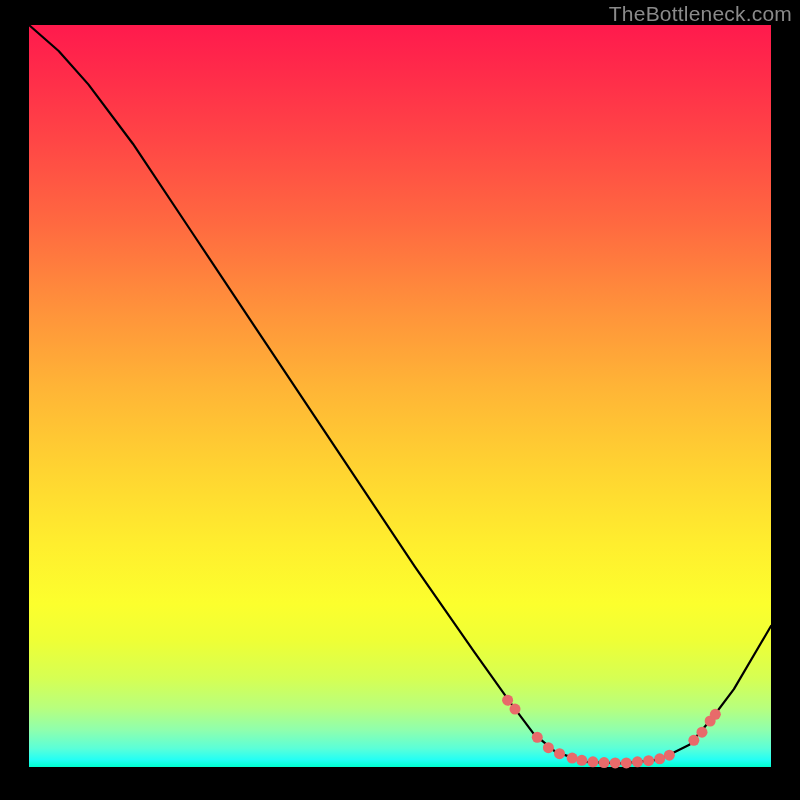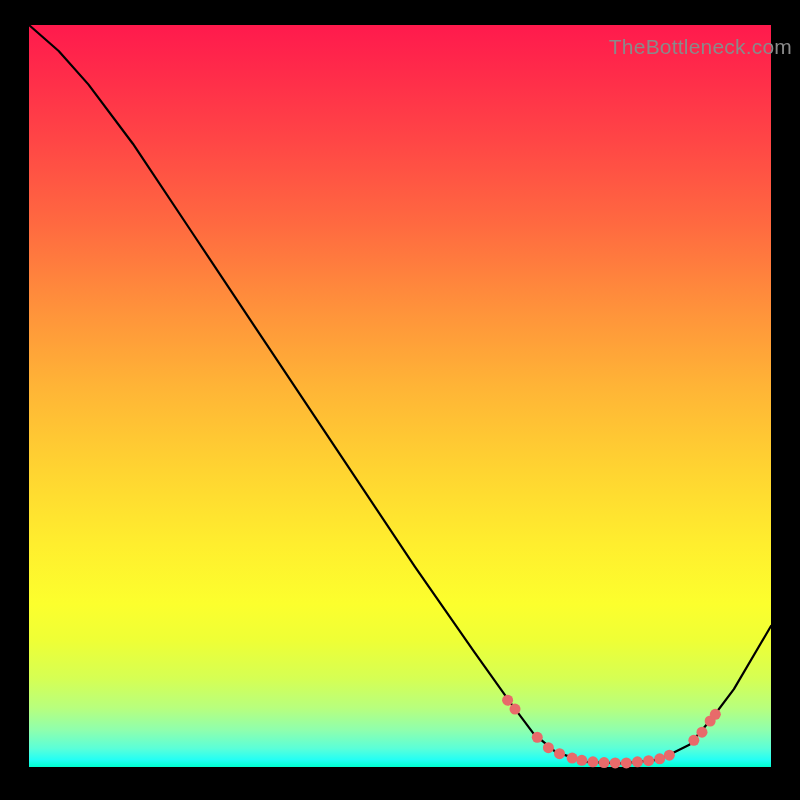--- a/index.html
+++ b/index.html
@@ -54,21 +54,20 @@
   }
   .watermark {
     position: absolute;
     top: 2px;
     right: 8px;
     font-family: Arial, Helvetica, sans-serif;
     font-size: 21px;
     color: #8a8a8a;
     letter-spacing: 0.2px;
     text-align: right;
-    margin-top: 33px;
   }
 </style>
 </head>
 <body>
 
 <div class="frame">
   <div class="gradient"></div>
   <svg class="plot" viewBox="0 0 742 742" preserveAspectRatio="none">
     <path id="curve-path" fill="none" stroke="#000000" stroke-width="2.2" stroke-linejoin="round" stroke-linecap="round" d="M0.00 0.00 L29.68 25.97 L59.36 59.36 L103.88 118.72 L163.24 207.76 L237.44 319.06 L311.64 430.36 L385.84 541.66 L445.20 626.99 L482.30 678.93 L504.56 708.61 L526.82 727.16 L556.50 736.81 L593.60 738.29 L630.70 734.58 L660.38 719.74 L682.64 693.77 L704.90 664.09 L742.00 601.02"></path>
     <g id="markers">

